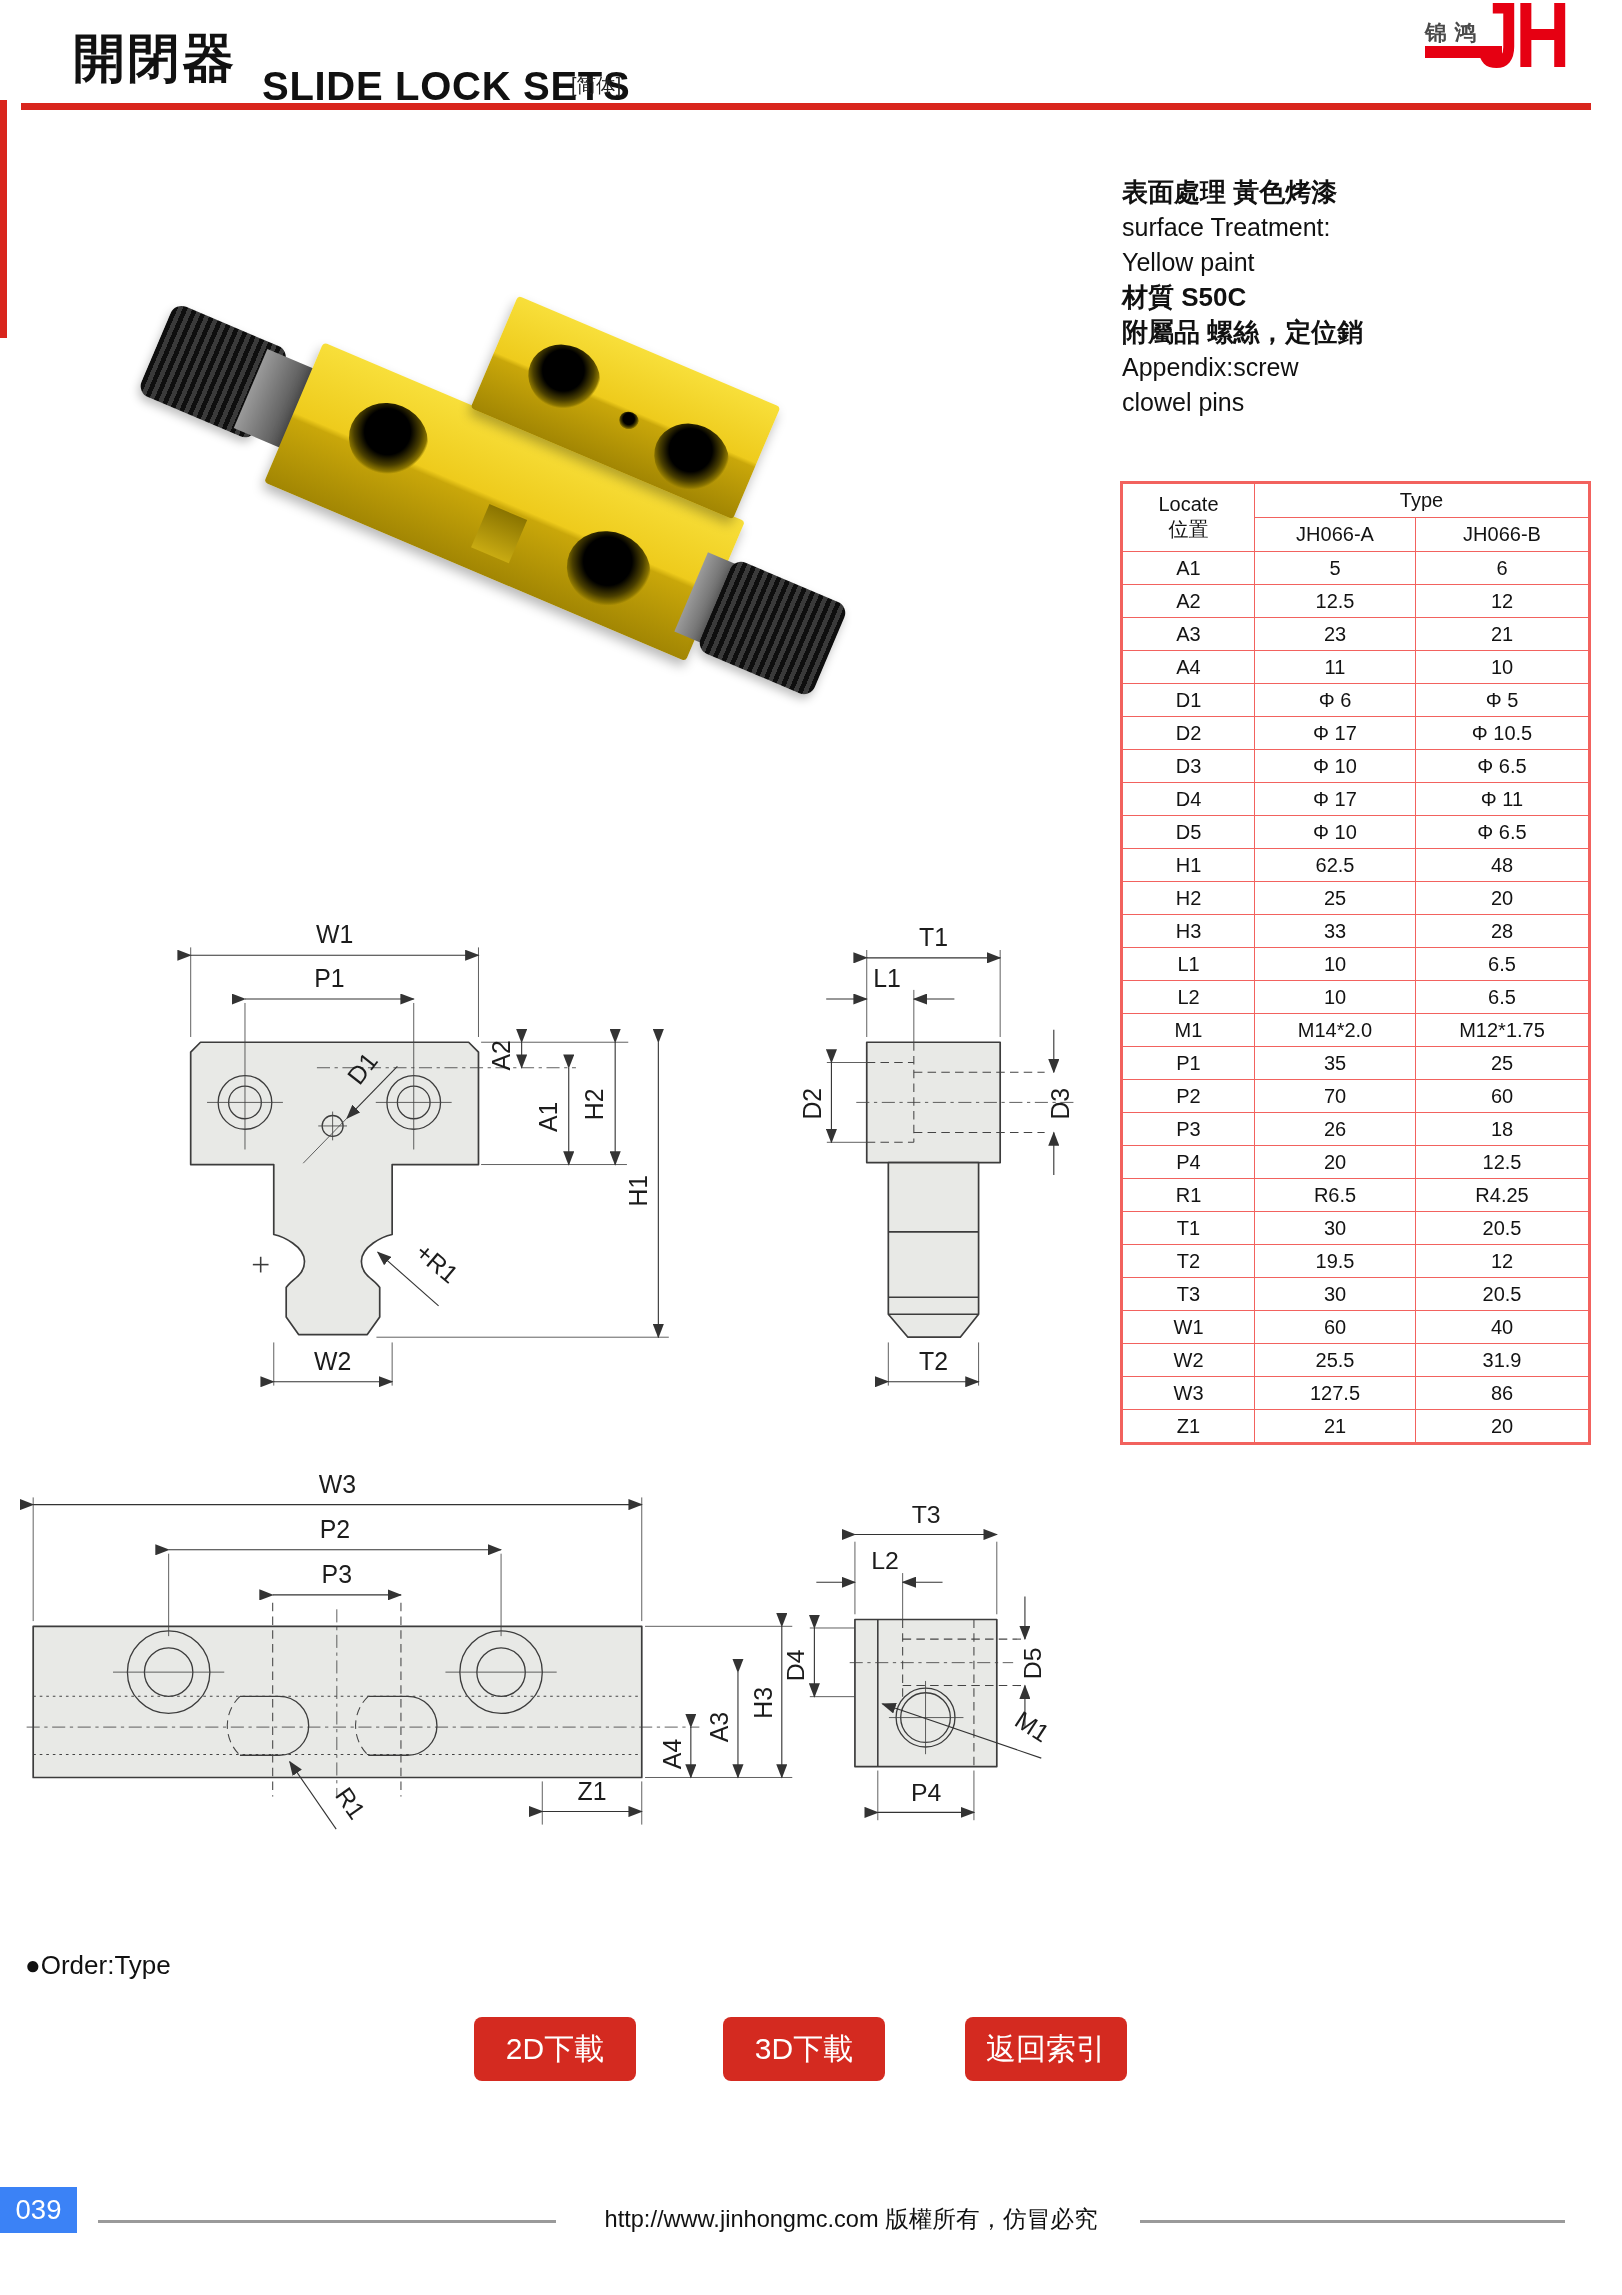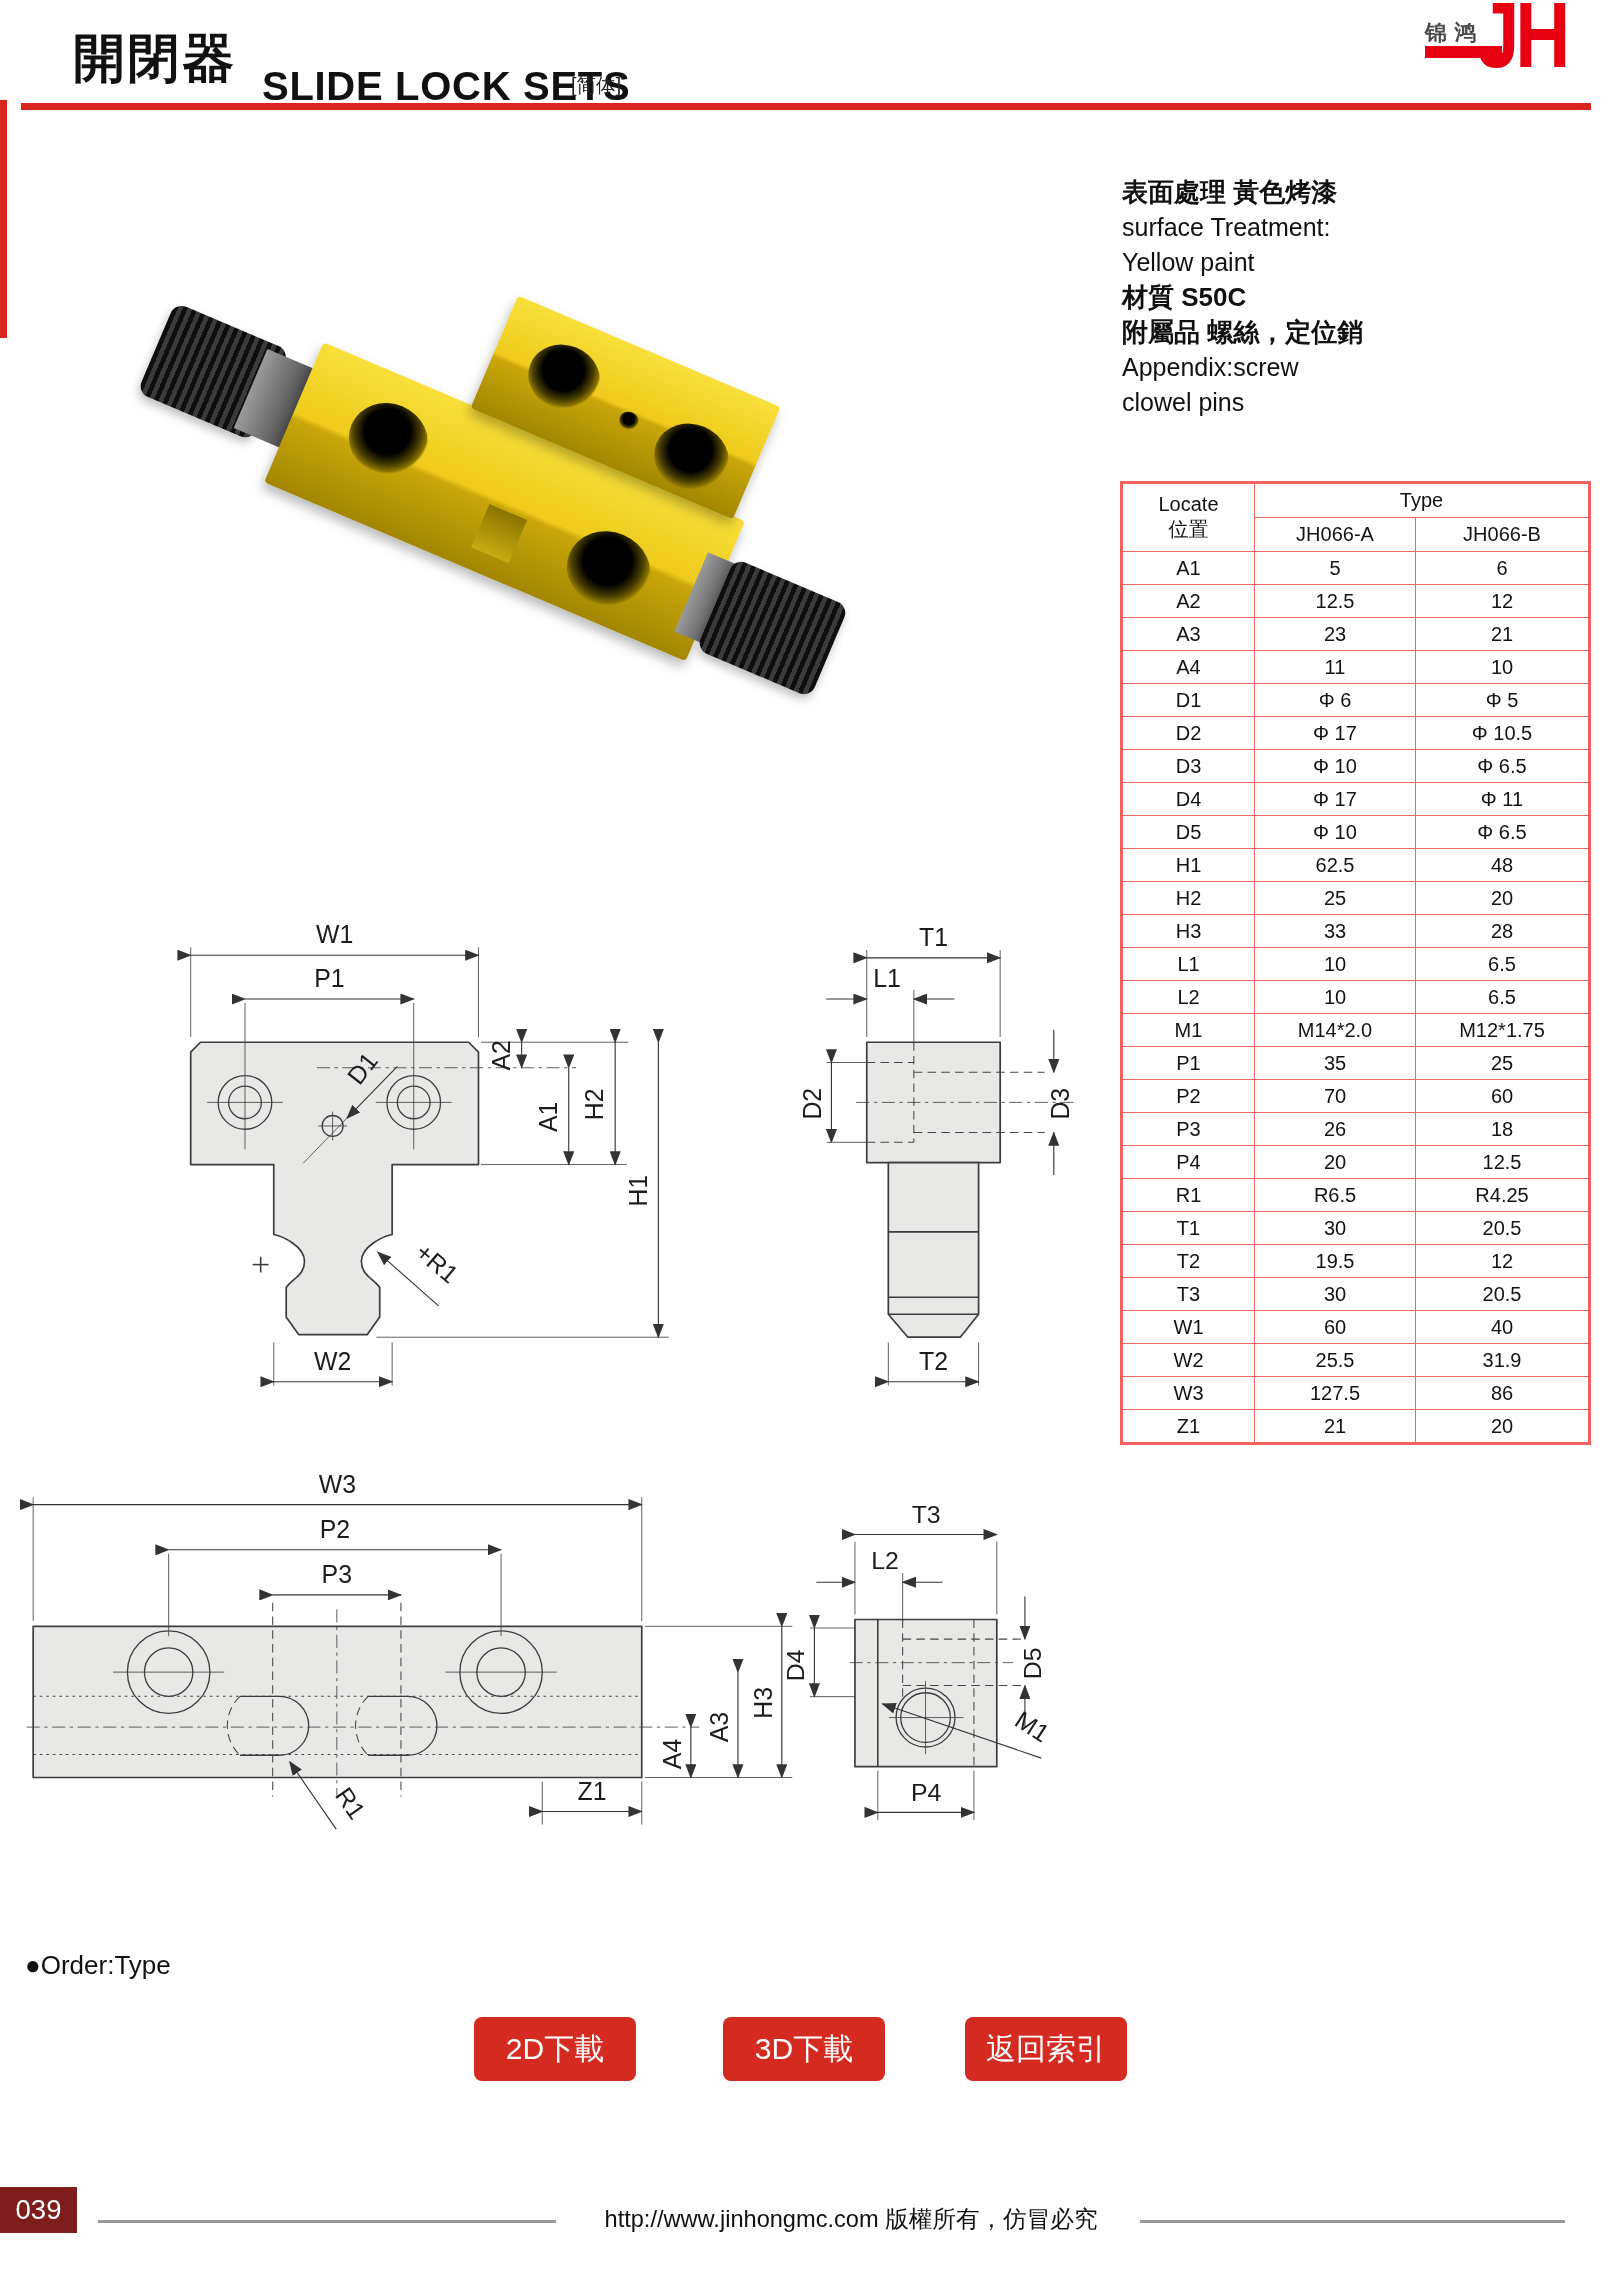--- a/index.html
+++ b/index.html
@@ -57,21 +57,21 @@
       background:radial-gradient(circle at 45% 40%,#000 0 37%,#4a3f00 54%,#8a7400 64%,rgba(0,0,0,0) 68%);}
   .pslot{position:absolute;background:linear-gradient(180deg,#8a7400,#c9ab12);}
 
   
   #order{left:25px;top:1930px;font-size:26px;font-weight:500;margin-top:20px;}
   .btn{top:2017px;width:162px;height:64px;background:#d42a20;border-radius:8px;color:#fff;
        font-size:30px;display:flex;align-items:center;justify-content:center;cursor:pointer;}
   #btn-2d{left:474px;} #btn-3d{left:723px;} #btn-back{left:965px;}
 
   
-  #page-badge{left:0;top:2187px;width:77px;height:46px;background:#7f1d1d;color:#fff;
+  #page-badge{left:0;top:2187px;width:77px;height:46px;background:#3b82f6;color:#fff;
        font-size:27.5px;display:flex;align-items:center;justify-content:center;}
   .fline{top:2220px;height:2.6px;background:#9a9a9a;}
   #fline-l{left:98px;width:458px;} #fline-r{left:1140px;width:425px;}
   #f-url{left:563px;top:2203px;width:576px;text-align:center;font-size:23.6px;color:#111;}
 </style>
 </head>
 <body>
 
 <div class="abs" id="title-zh">開閉器</div>
 <div class="abs" id="title-en">SLIDE LOCK SETS</div>

